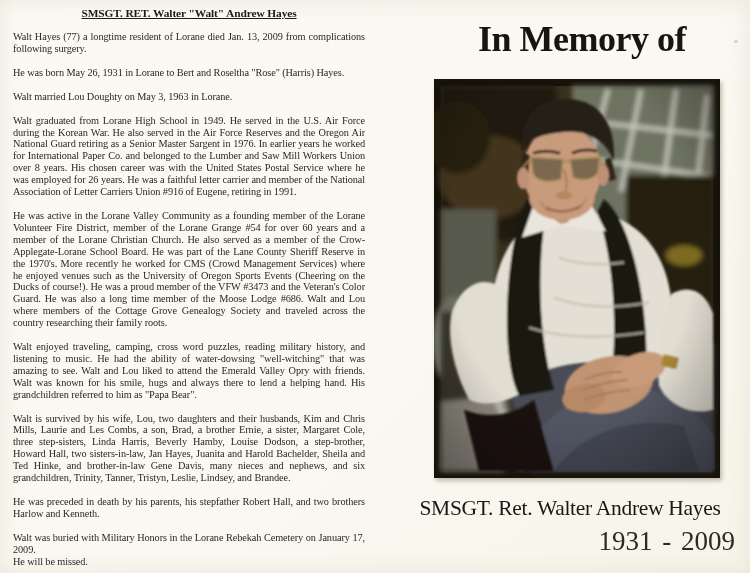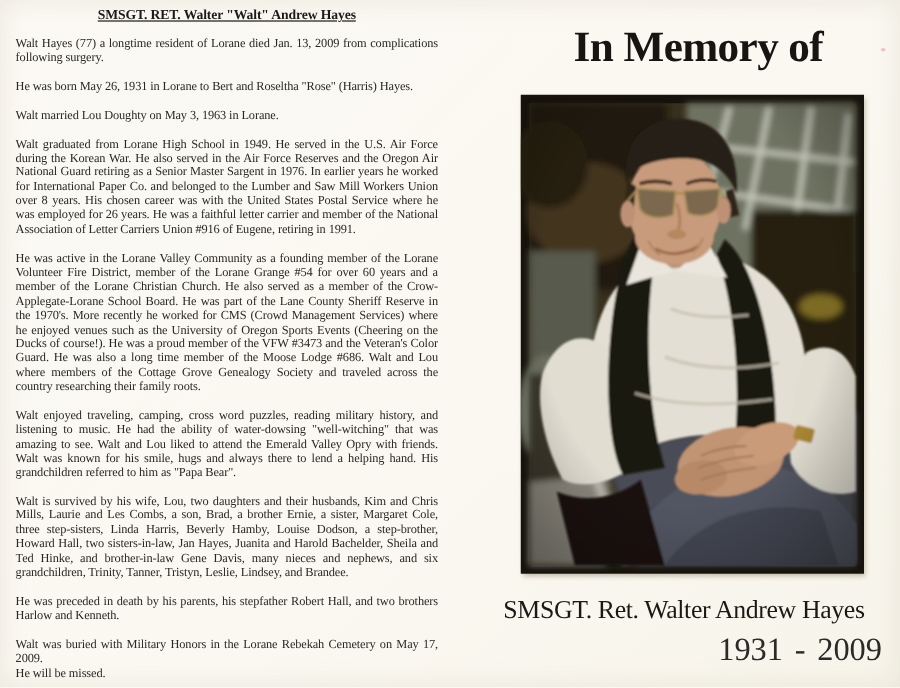--- a/index.html
+++ b/index.html
@@ -94,21 +94,21 @@
   <section class="page-left">
     <h1 class="obit-title">SMSGT. RET. Walter "Walt" Andrew Hayes</h1>
     <p>Walt Hayes (77) a longtime resident of Lorane died Jan. 13, 2009 from complications following surgery.</p>
     <p>He was born May 26, 1931 in Lorane to Bert and Roseltha "Rose" (Harris) Hayes.</p>
     <p>Walt married Lou Doughty on May 3, 1963 in Lorane.</p>
     <p>Walt graduated from Lorane High School in 1949. He served in the U.S. Air Force during the Korean War. He also served in the Air Force Reserves and the Oregon Air National Guard retiring as a Senior Master Sargent in 1976. In earlier years he worked for International Paper Co. and belonged to the Lumber and Saw Mill Workers Union over 8 years. His chosen career was with the United States Postal Service where he was employed for 26 years. He was a faithful letter carrier and member of the National Association of Letter Carriers Union #916 of Eugene, retiring in 1991.</p>
     <p>He was active in the Lorane Valley Community as a founding member of the Lorane Volunteer Fire District, member of the Lorane Grange #54 for over 60 years and a member of the Lorane Christian Church. He also served as a member of the Crow-Applegate-Lorane School Board. He was part of the Lane County Sheriff Reserve in the 1970's. More recently he worked for CMS (Crowd Management Services) where he enjoyed venues such as the University of Oregon Sports Events (Cheering on the Ducks of course!). He was a proud member of the VFW #3473 and the Veteran's Color Guard. He was also a long time member of the Moose Lodge #686. Walt and Lou where members of the Cottage Grove Genealogy Society and traveled across the country researching their family roots.</p>
     <p>Walt enjoyed traveling, camping, cross word puzzles, reading military history, and listening to music. He had the ability of water-dowsing "well-witching" that was amazing to see. Walt and Lou liked to attend the Emerald Valley Opry with friends. Walt was known for his smile, hugs and always there to lend a helping hand. His grandchildren referred to him as "Papa Bear".</p>
     <p>Walt is survived by his wife, Lou, two daughters and their husbands, Kim and Chris Mills, Laurie and Les Combs, a son, Brad, a brother Ernie, a sister, Margaret Cole, three step-sisters, Linda Harris, Beverly Hamby, Louise Dodson, a step-brother, Howard Hall, two sisters-in-law, Jan Hayes, Juanita and Harold Bachelder, Sheila and Ted Hinke, and brother-in-law Gene Davis, many nieces and nephews, and six grandchildren, Trinity, Tanner, Tristyn, Leslie, Lindsey, and Brandee.</p>
     <p>He was preceded in death by his parents, his stepfather Robert Hall, and two brothers Harlow and Kenneth.</p>
-    <p>Walt was buried with Military Honors in the Lorane Rebekah Cemetery on May 17, 2009.
+    <p>Walt was buried with Military Honors in the Lorane Rebekah Cemetery on January 17, 2009.
 He will be missed.</p>
   </section>
 
   <section class="page-right">
     <div class="memory-title">In Memory of</div>
 
     <div class="photo-frame">
       <svg viewBox="0 0 286 398" width="286" height="399" preserveAspectRatio="none">
         <defs>
           <filter id="blurA" x="-15%" y="-15%" width="130%" height="130%">

